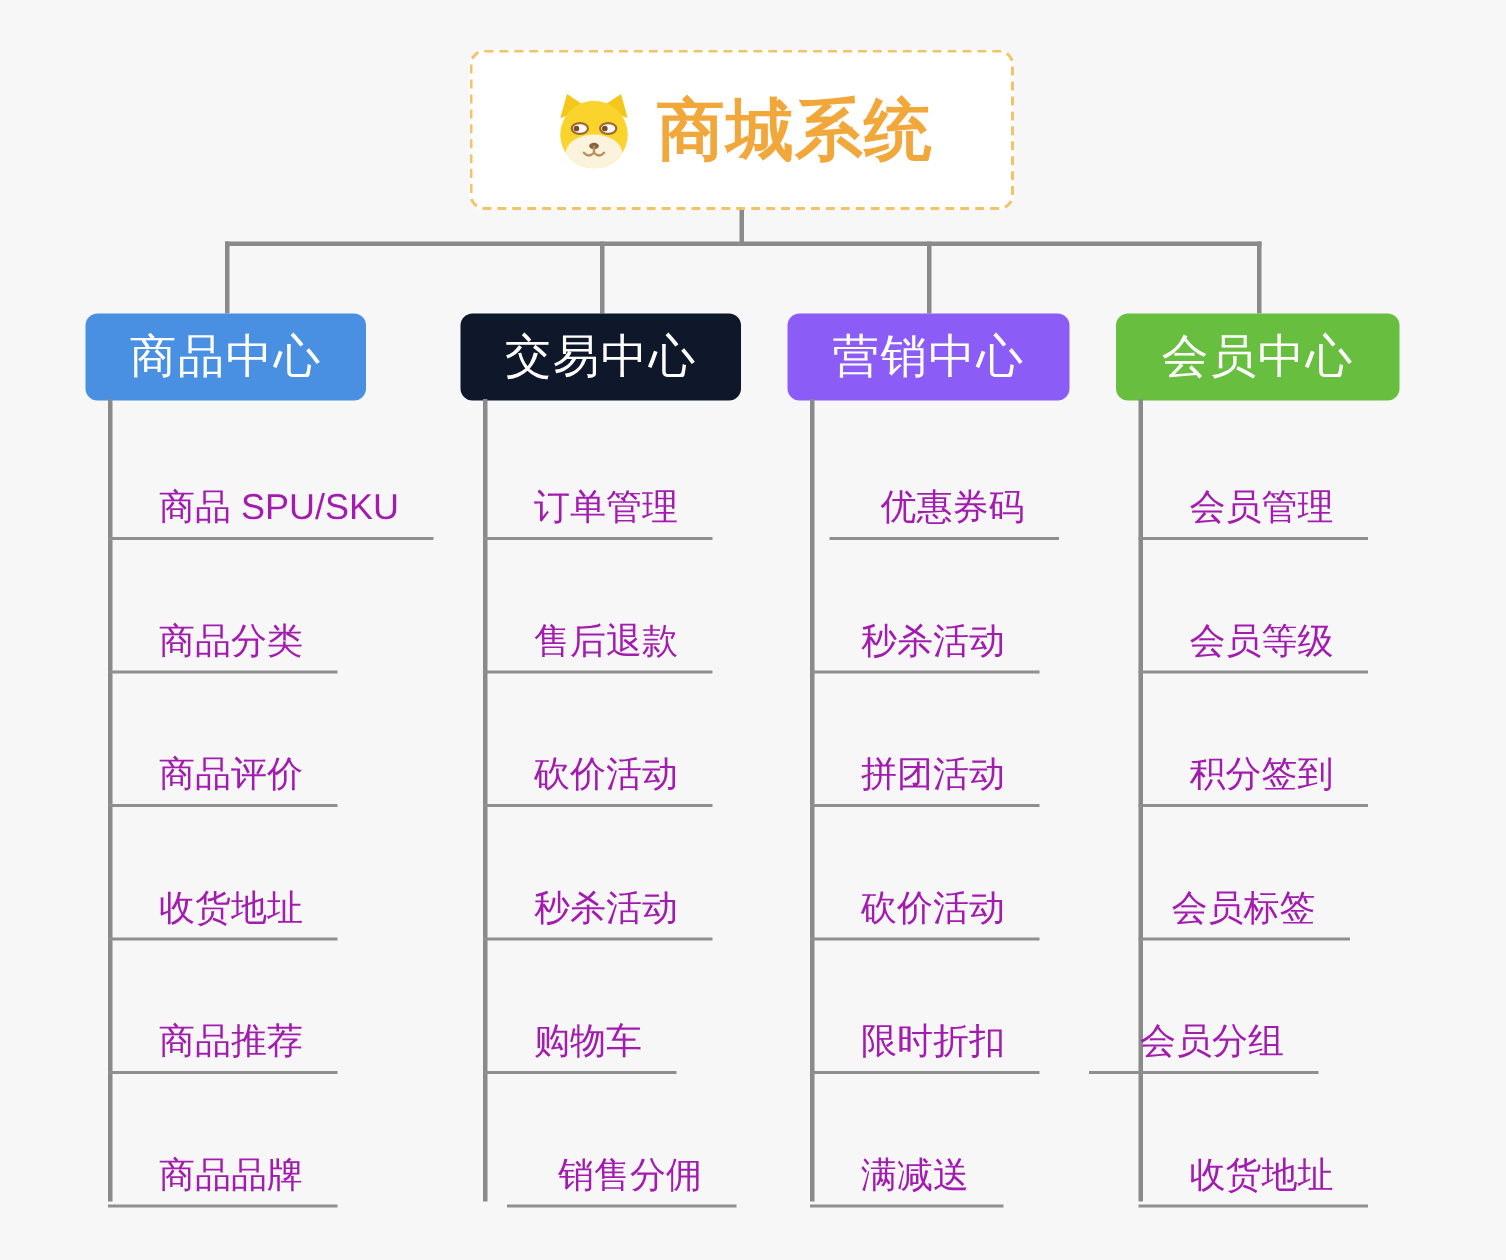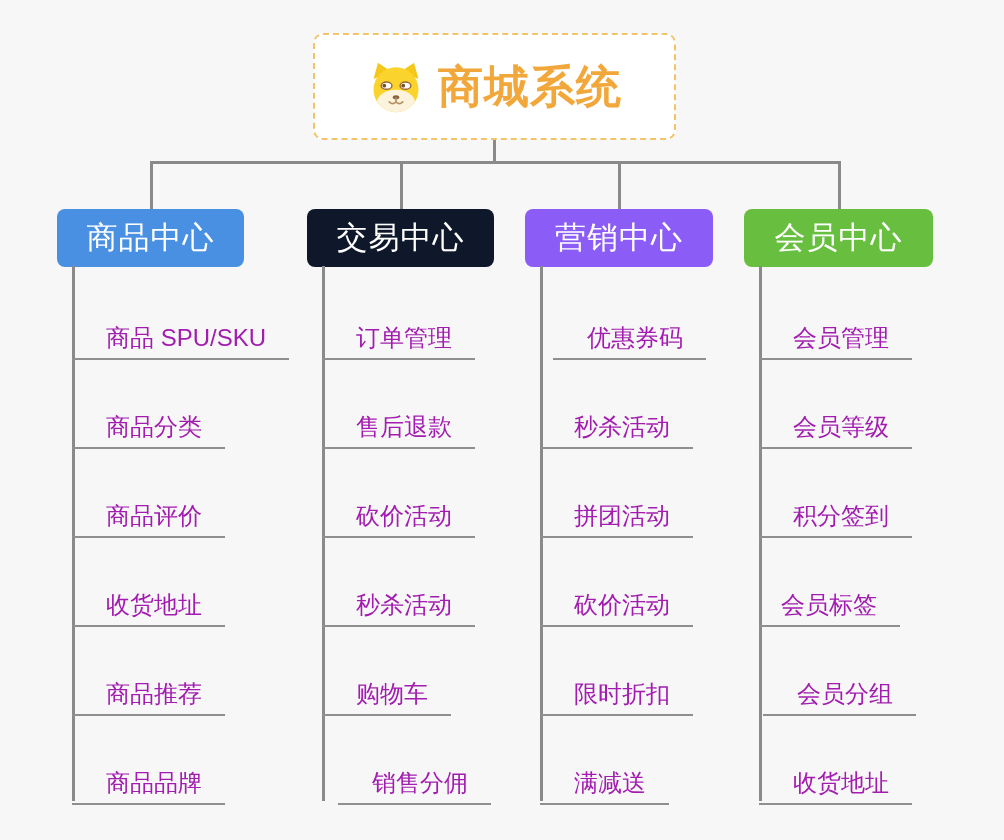--- a/index.html
+++ b/index.html
@@ -127,17 +127,17 @@
       <div class="leaf-item" style="left: 540px; top: 581px;">砍价活动</div>
       <div class="leaf-item" style="left: 540px; top: 670px;">限时折扣</div>
       <div class="leaf-item" style="left: 540px; top: 759px;">满减送</div>
       <div class="line" style="left: 837.5px; top: 161px; width: 3px; height: 48px;"></div>
       <div class="branch-node" style="left: 744px; top: 209px; width: 189px; height: 58px; background: rgb(104, 191, 63);">会员中心</div>
       <div class="line" style="left: 759px; top: 266px; width: 3px; height: 535px;"></div>
       <div class="leaf-item" style="left: 759px; top: 314px;">会员管理</div>
       <div class="leaf-item" style="left: 759px; top: 403px;">会员等级</div>
       <div class="leaf-item" style="left: 759px; top: 492px;">积分签到</div>
       <div class="leaf-item" style="left: 759px; top: 581px; padding-left: 22px;">会员标签</div>
-      <div class="leaf-item" style="left: 763px; top: 670px;">会员分组</div>
+      <div class="leaf-item" style="left: 726px; top: 670px;">会员分组</div>
       <div class="leaf-item" style="left: 759px; top: 759px;">收货地址</div>
     </div>
 
 </div>
 
 </body></html>

